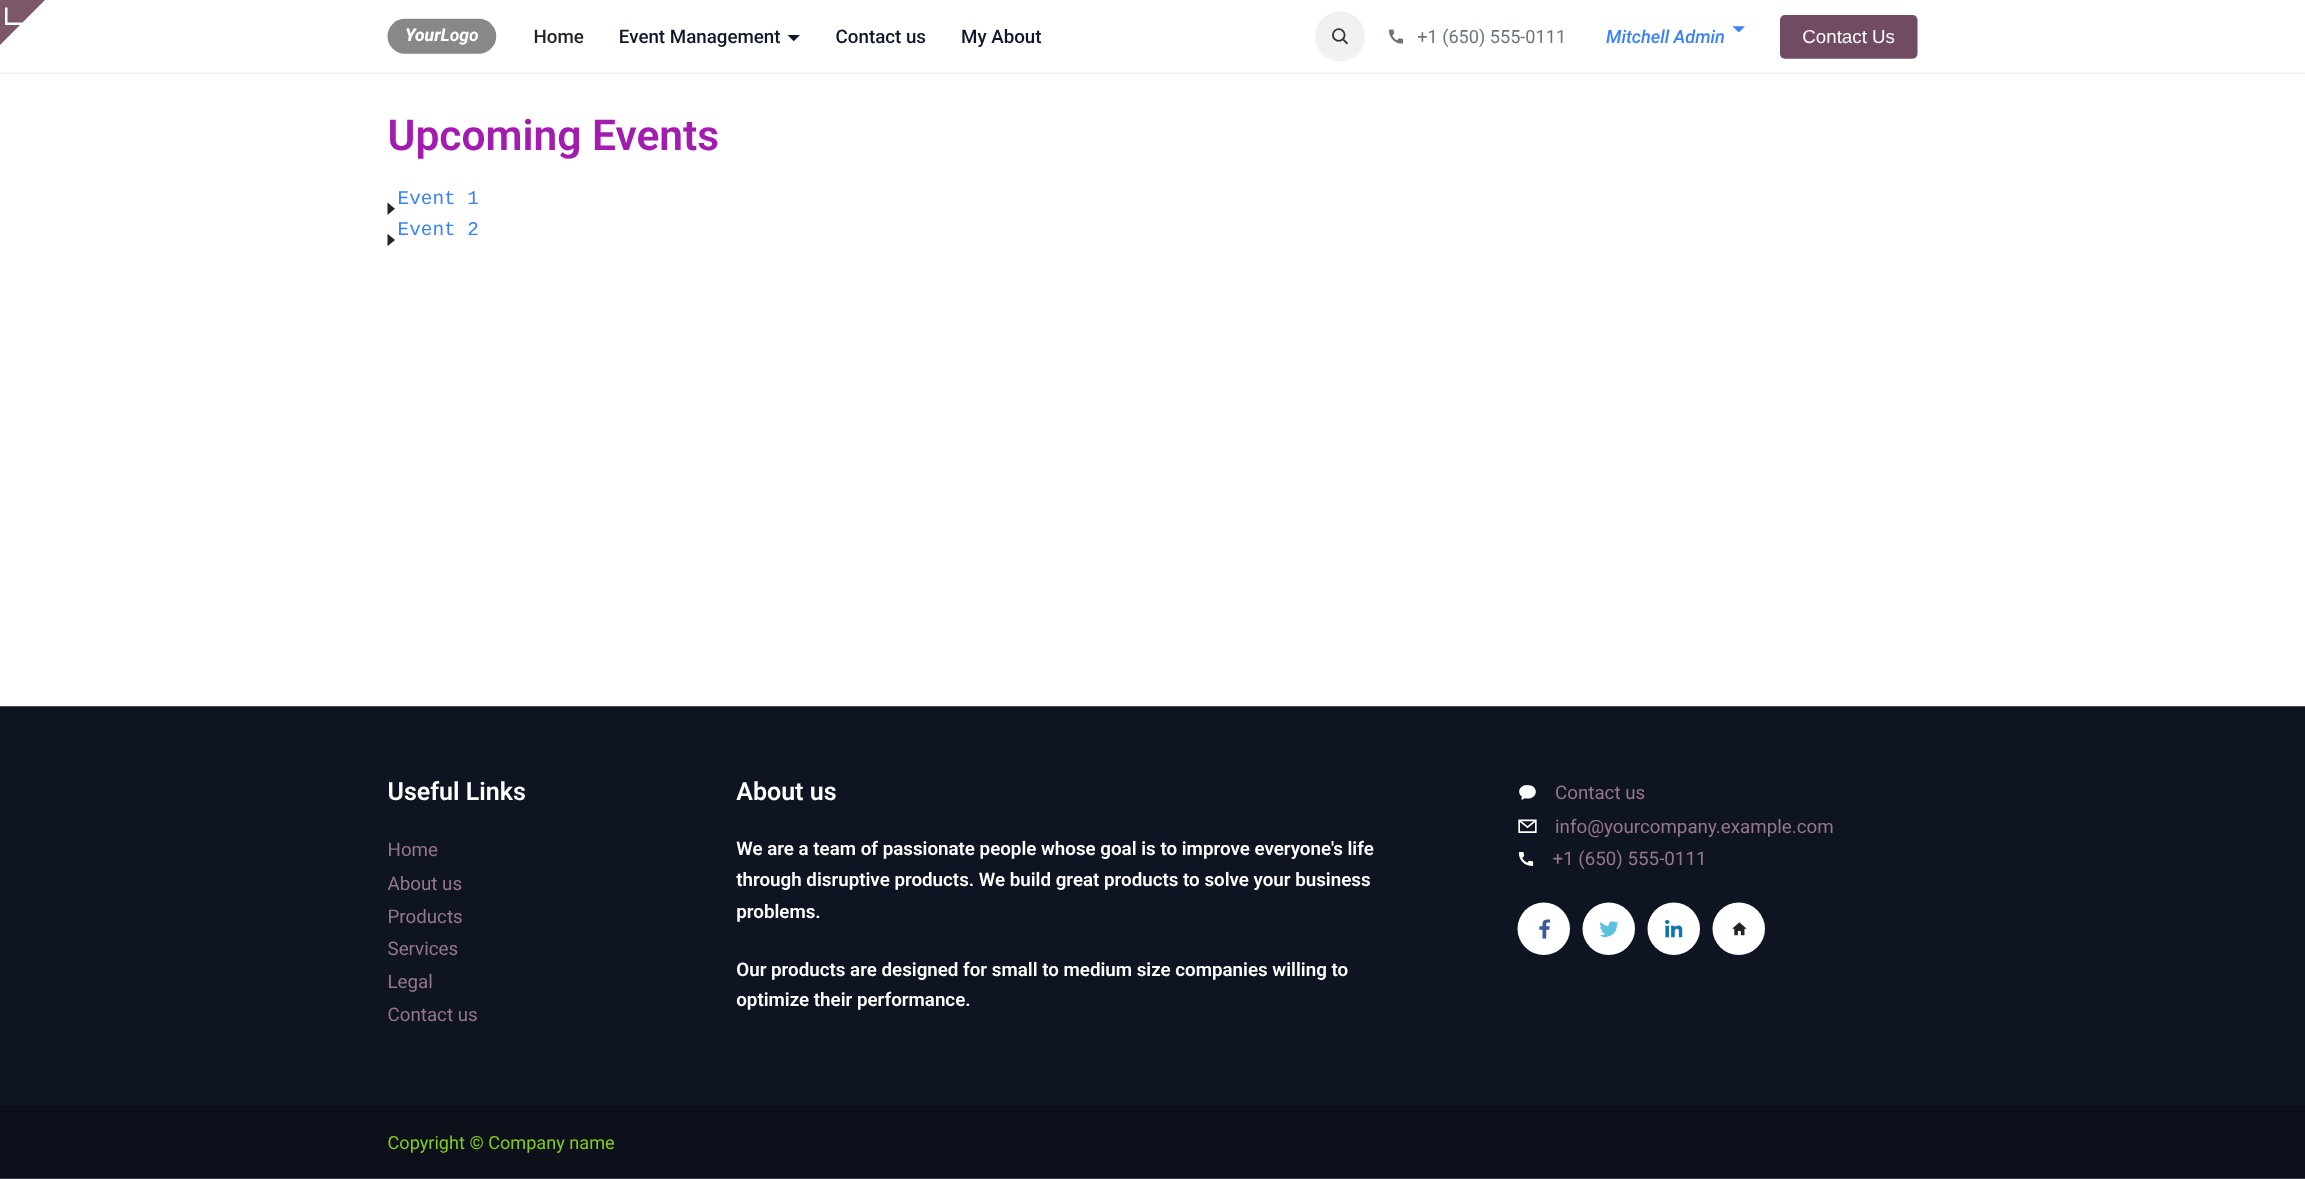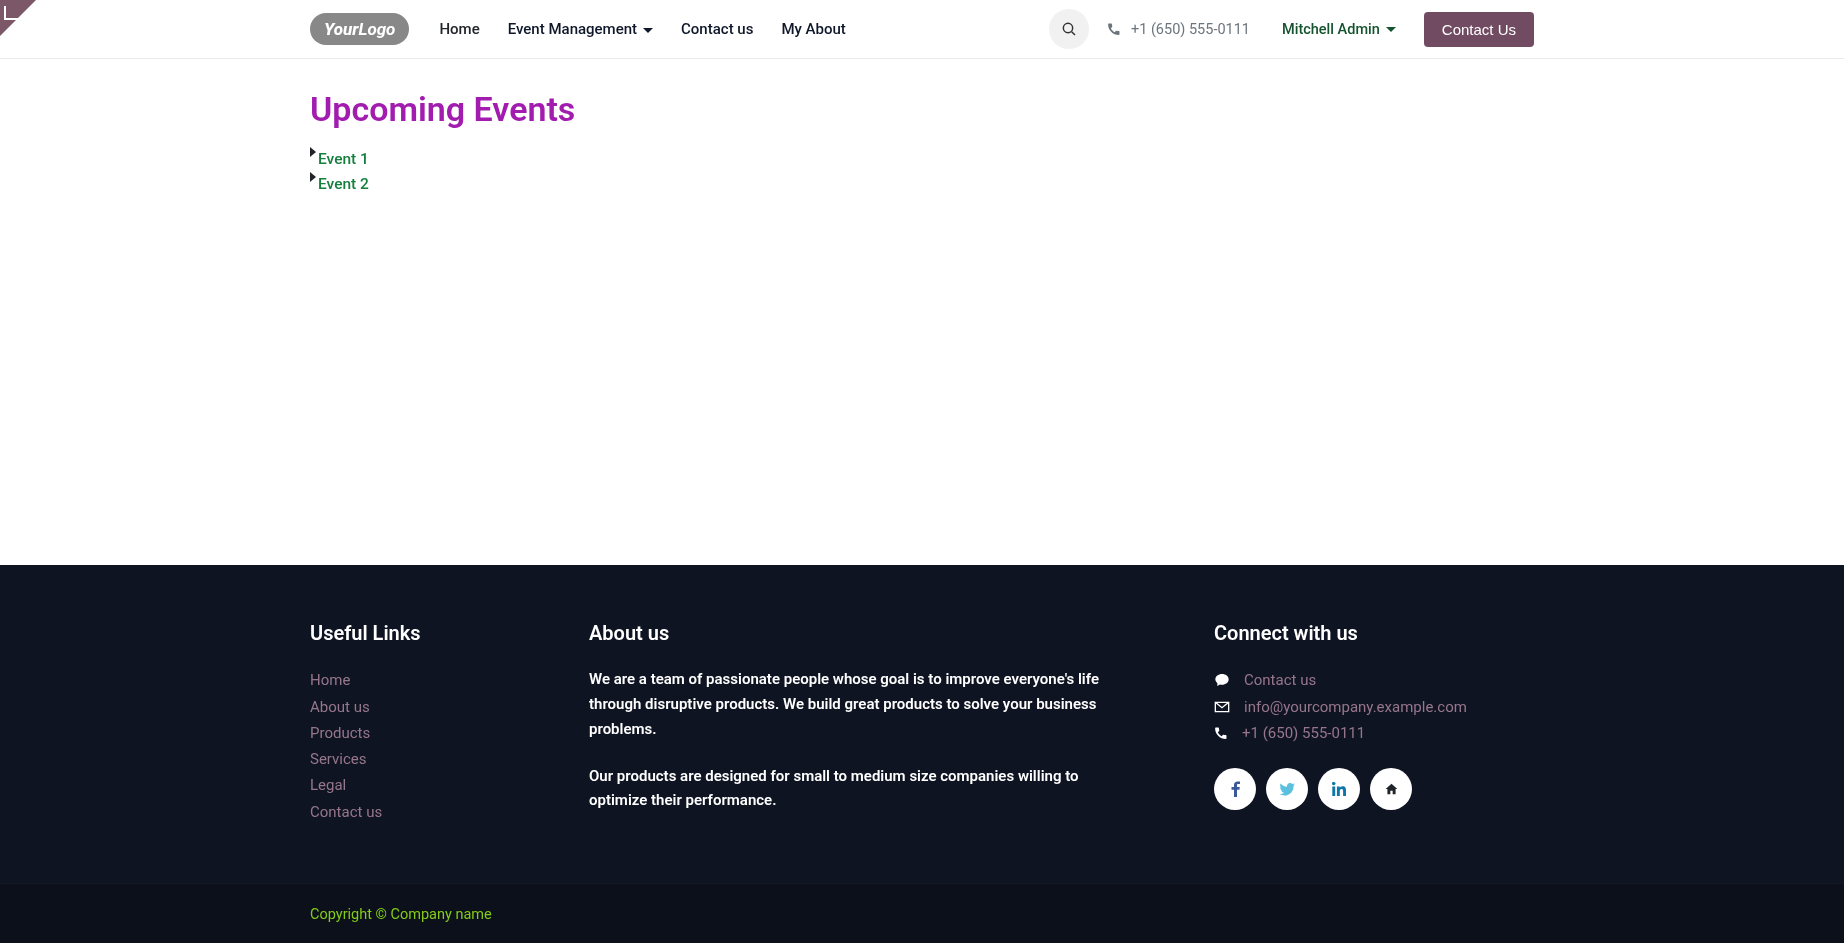--- a/index.html
+++ b/index.html
@@ -42,21 +42,21 @@
     height: 58px;
     gap: 8px;
   }
   .logo {
     background: #888;
     color: #fff;
     border-radius: 20px;
     padding: 6px 14px;
     font-weight: 700;
     font-style: italic;
-    font-size: 17px;
+    font-size: 14px;
     margin-right: 12px;
     display:inline-flex;align-items:center;
   }
   .logo .bold{font-weight:800;}
   .nav a.navlink {
     padding: 8px 10px;
     color: #0f172a;
     text-decoration: none;
     font-size: 15px;
     font-weight: 500;
@@ -83,51 +83,52 @@
   }
   .phone-wrap {
     display: flex; align-items: center;
     color: #6c757d;
     font-size: 14.5px;
     gap: 10px;
     margin-right: 24px;
     text-decoration:none;
   }
   .user-wrap {
-    color: #14532d;
+    color: #3b82f6;
     font-size: 14.5px;
     font-weight: 500;
     margin-right: 20px;
     cursor:pointer;
-    display:flex;align-items:center;
+    display:flex;align-items:flex-start;font-style:italic;
   }
   .btn-contact {
     background: #714B62;
     color: #fff;
     border: none;
     padding: 9px 18px;
     border-radius: 4px;
     font-size: 15px;
     font-weight: 500;
     cursor: pointer;
   }
   main { padding: 20px 0 40px; flex:0 0 auto; }
   .page-title {
     font-size: 34px;
     font-weight: 600;
     color: #a21caf;
     margin: 10px 0 18px;
   }
   .event-item {
-    display: flex; align-items: flex-start;
+    display: flex; align-items: flex-end;
     font-size: 15.5px;
     font-weight: 500;
-    color: #15803d;
+    color: #3b82f6;
     line-height: 1.6;
     cursor:pointer;
+    font-family:Liberation Mono, monospace;
   }
   .event-item .caret {
     display:inline-block;
     width:0;height:0;
     border-top:5px solid transparent;
     border-bottom:5px solid transparent;
     border-left:6px solid #212529;
     margin-right:2px;
   }
   .main-spacer{flex:1;}
@@ -238,21 +239,20 @@
               <a>Legal</a>
               <a>Contact us</a>
             </div>
         </div>
         <div class="footer-col about footer-about">
           <h4>About us</h4>
           <p>We are a team of passionate people whose goal is to improve everyone's life through disruptive products. We build great products to solve your business problems.</p>
           <p>Our products are designed for small to medium size companies willing to optimize their performance.</p>
         </div>
         <div class="footer-col connect">
-          <h4>Connect with us</h4>
           <div class="connect-row">
             <svg width="16" height="16" viewBox="0 0 24 24" fill="#fff">
                 <path d="M12 3C6.5 3 2 6.6 2 11c0 2.2 1.1 4.2 3 5.6V21l3.8-2.1c1 .2 2.1.4 3.2.4 5.5 0 10-3.6 10-8.3S17.5 3 12 3z"></path>
               </svg>
             <a class="ctext">Contact us</a>
           </div>
           <div class="connect-row">
             <svg width="16" height="16" viewBox="0 0 24 24" fill="#fff">
                 <path d="M2 5h20v14H2z" fill="none" stroke="#fff" stroke-width="2"></path>
                 <path d="M2 5l10 8L22 5" fill="none" stroke="#fff" stroke-width="2"></path>

